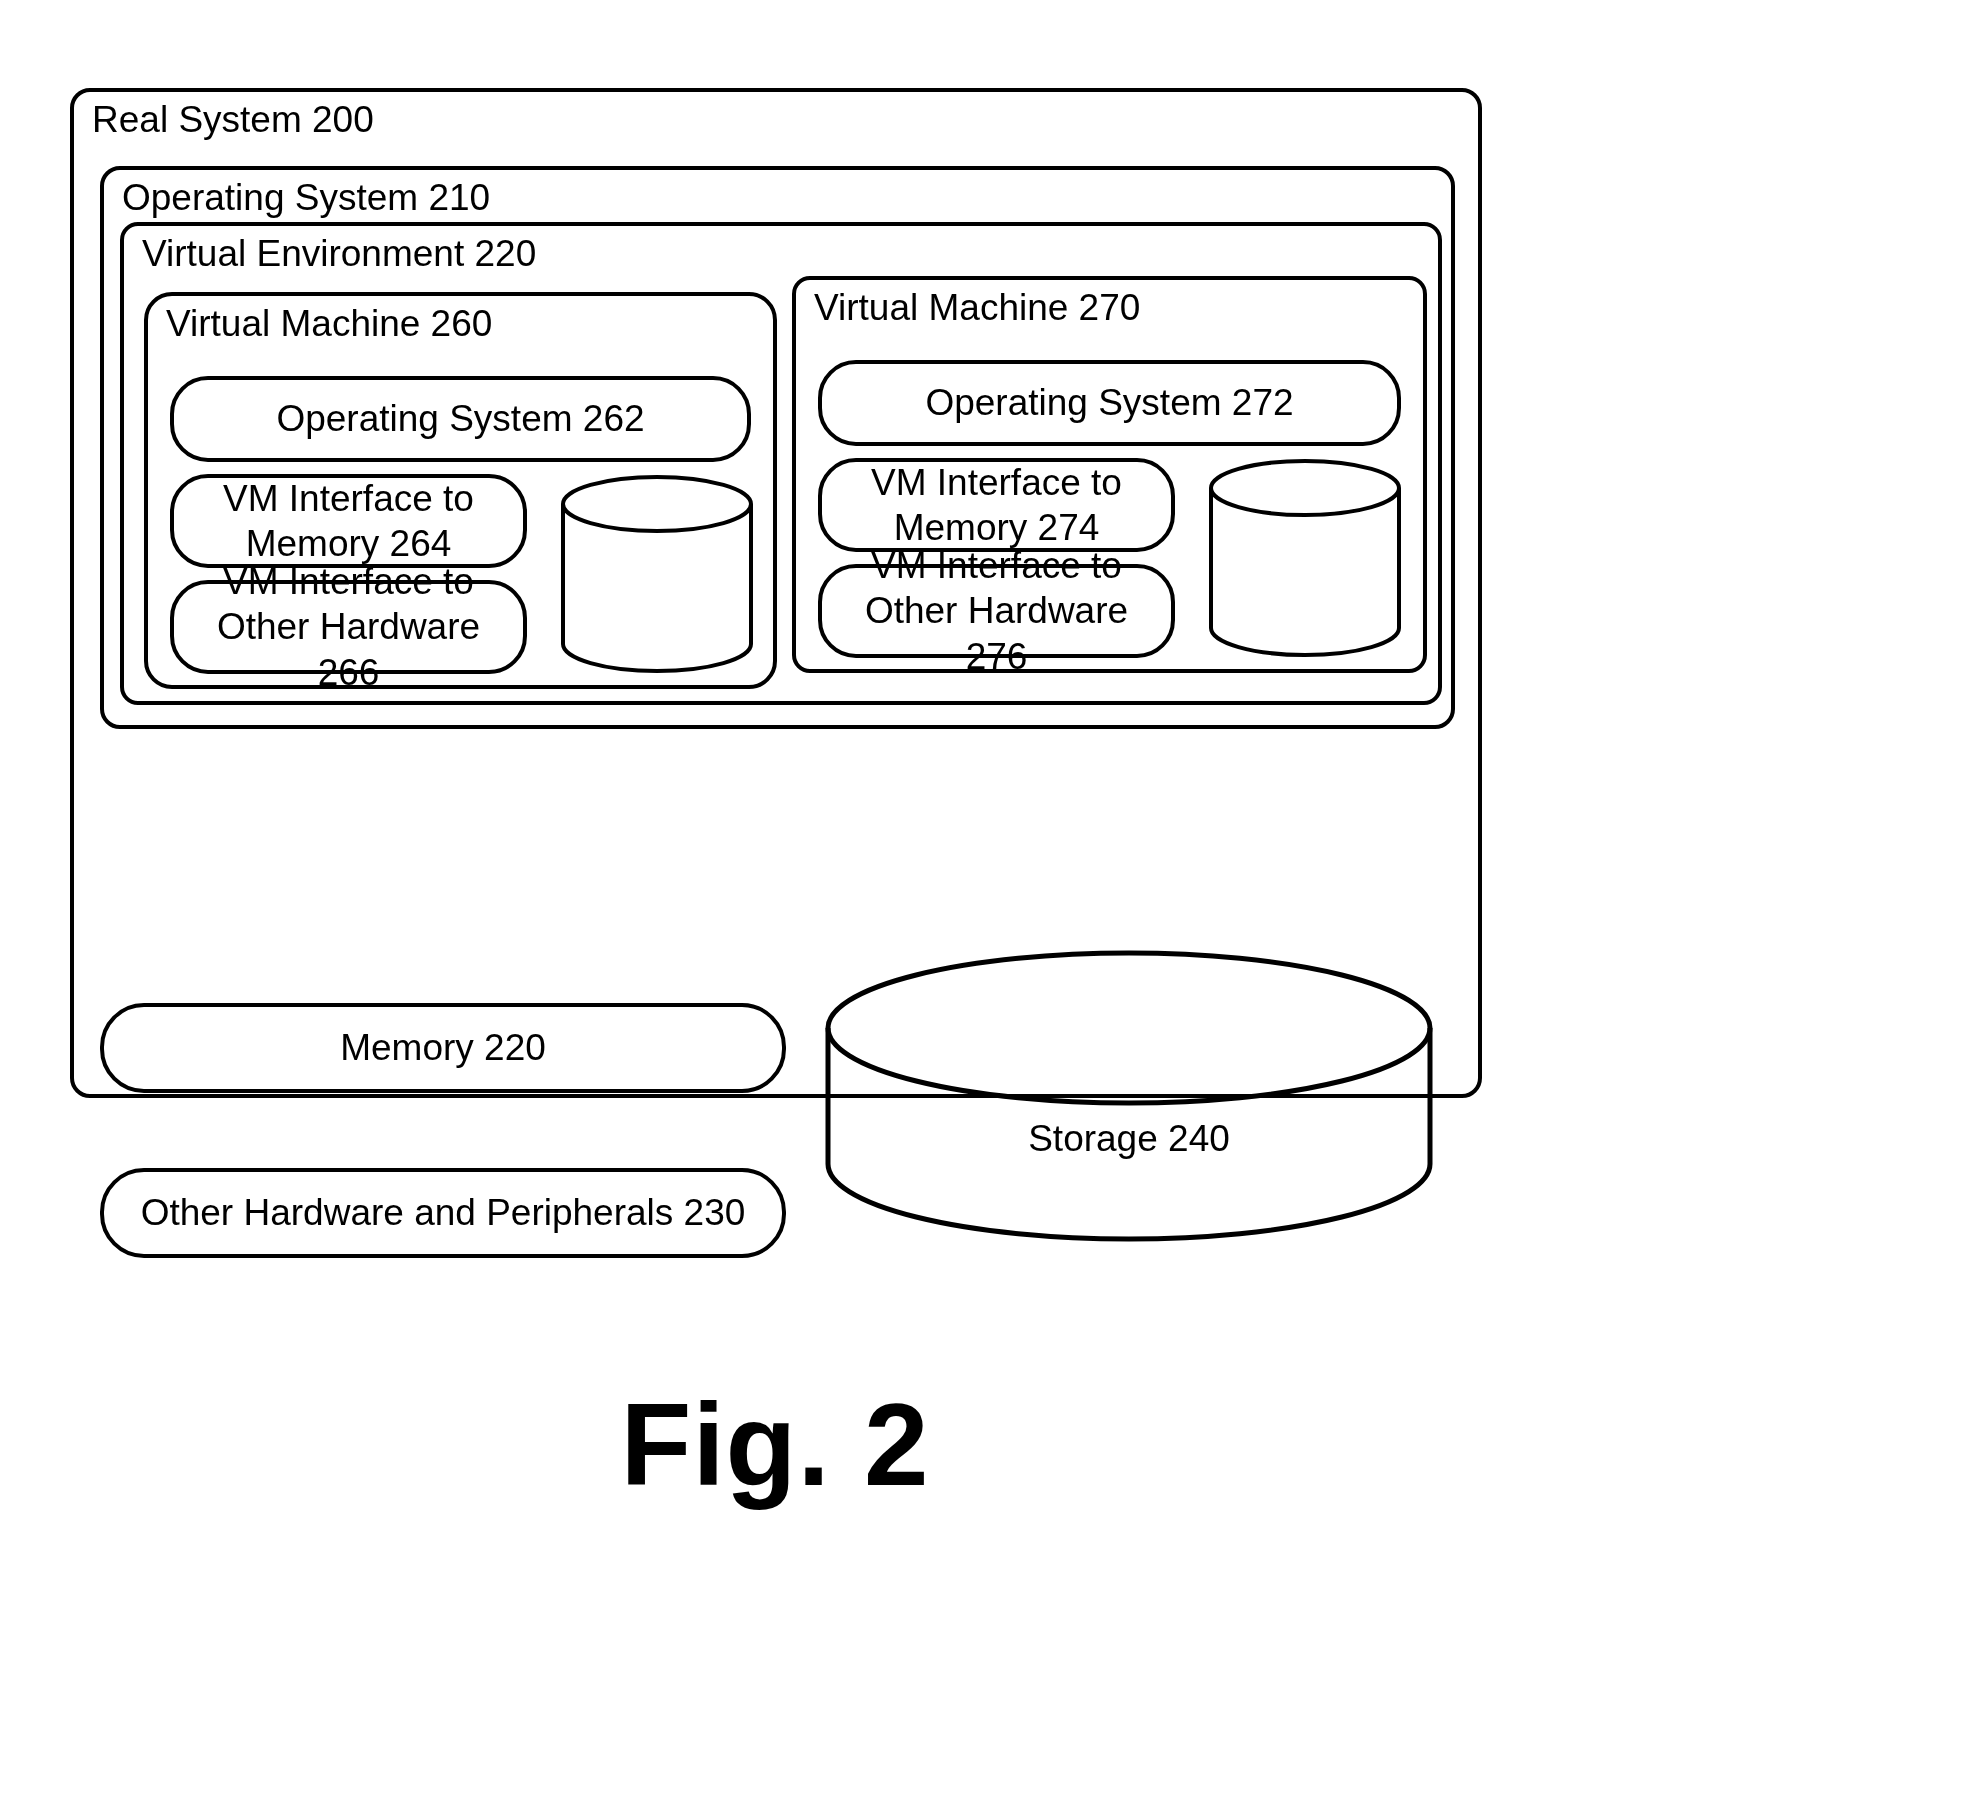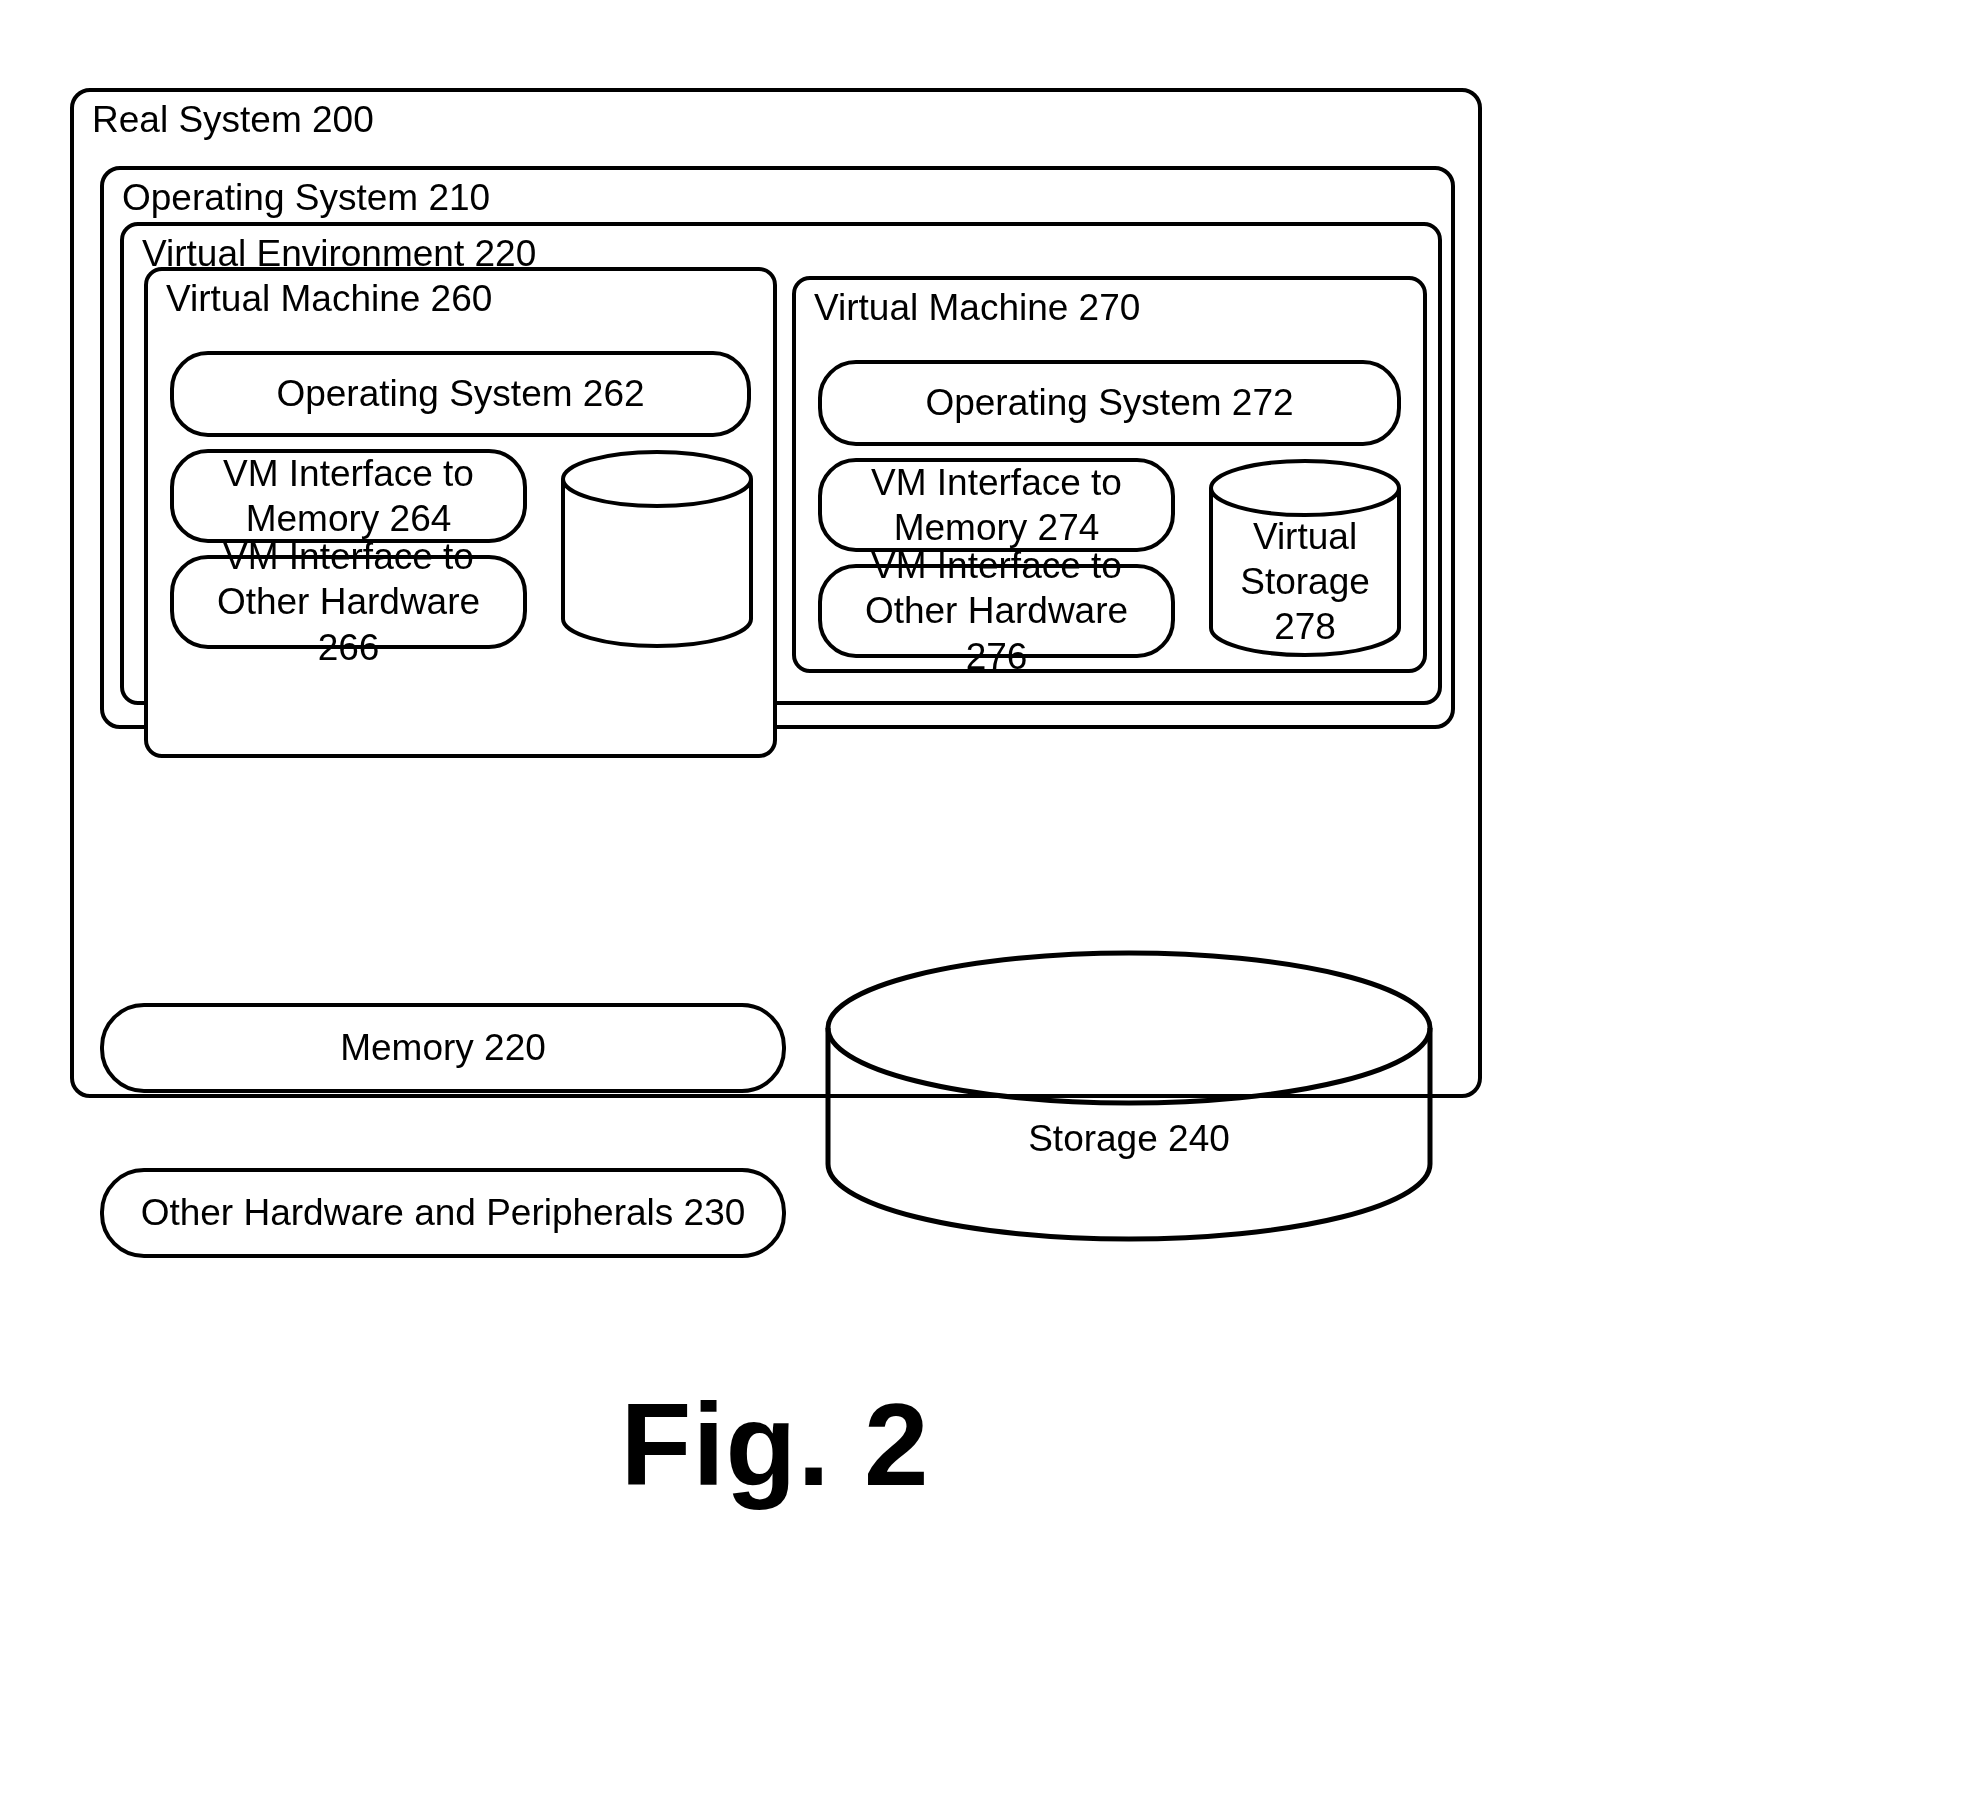--- a/index.html
+++ b/index.html
@@ -72,24 +72,24 @@
     left: 120px;
     top: 222px;
     width: 1322px;
     height: 483px;
     border-radius: 18px;
   }
 
   
   #vm-260 {
     left: 144px;
-    top: 267px;
+    top: 292px;
     width: 633px;
-    height: 491px;
-    border-radius: 18px;
+    height: 397px;
+    border-radius: 28px;
   }
   #vm-270 {
     left: 792px;
     top: 276px;
     width: 635px;
     height: 397px;
     border-radius: 18px;
   }
 
   .vm-os {
@@ -240,21 +240,20 @@
       <div class="centered-label">VM Interface to Other Hardware 276</div>
     </div>
 
     <div class="cyl" id="vstore-278">
       <svg width="194" height="200" viewBox="0 0 194 200" aria-hidden="true">
         <path d="M3,30 L3,170" stroke="#000" stroke-width="4" fill="none"></path>
         <path d="M191,30 L191,170" stroke="#000" stroke-width="4" fill="none"></path>
         <ellipse cx="97" cy="30" rx="94" ry="27" stroke="#000" stroke-width="4" fill="none"></ellipse>
         <path d="M3,170 A94,27 0 0 0 191,170" stroke="#000" stroke-width="4" fill="none"></path>
       </svg>
-      <div class="cyl-label">Virtual Storage 278</div>
     </div>
   </div>
 
   <div class="box pill" id="memory-220">
     <div class="centered-label">Memory 220</div>
   </div>
 
   <div class="box pill" id="other-hw-230">
     <div class="centered-label">Other Hardware and Peripherals 230</div>
   </div>

